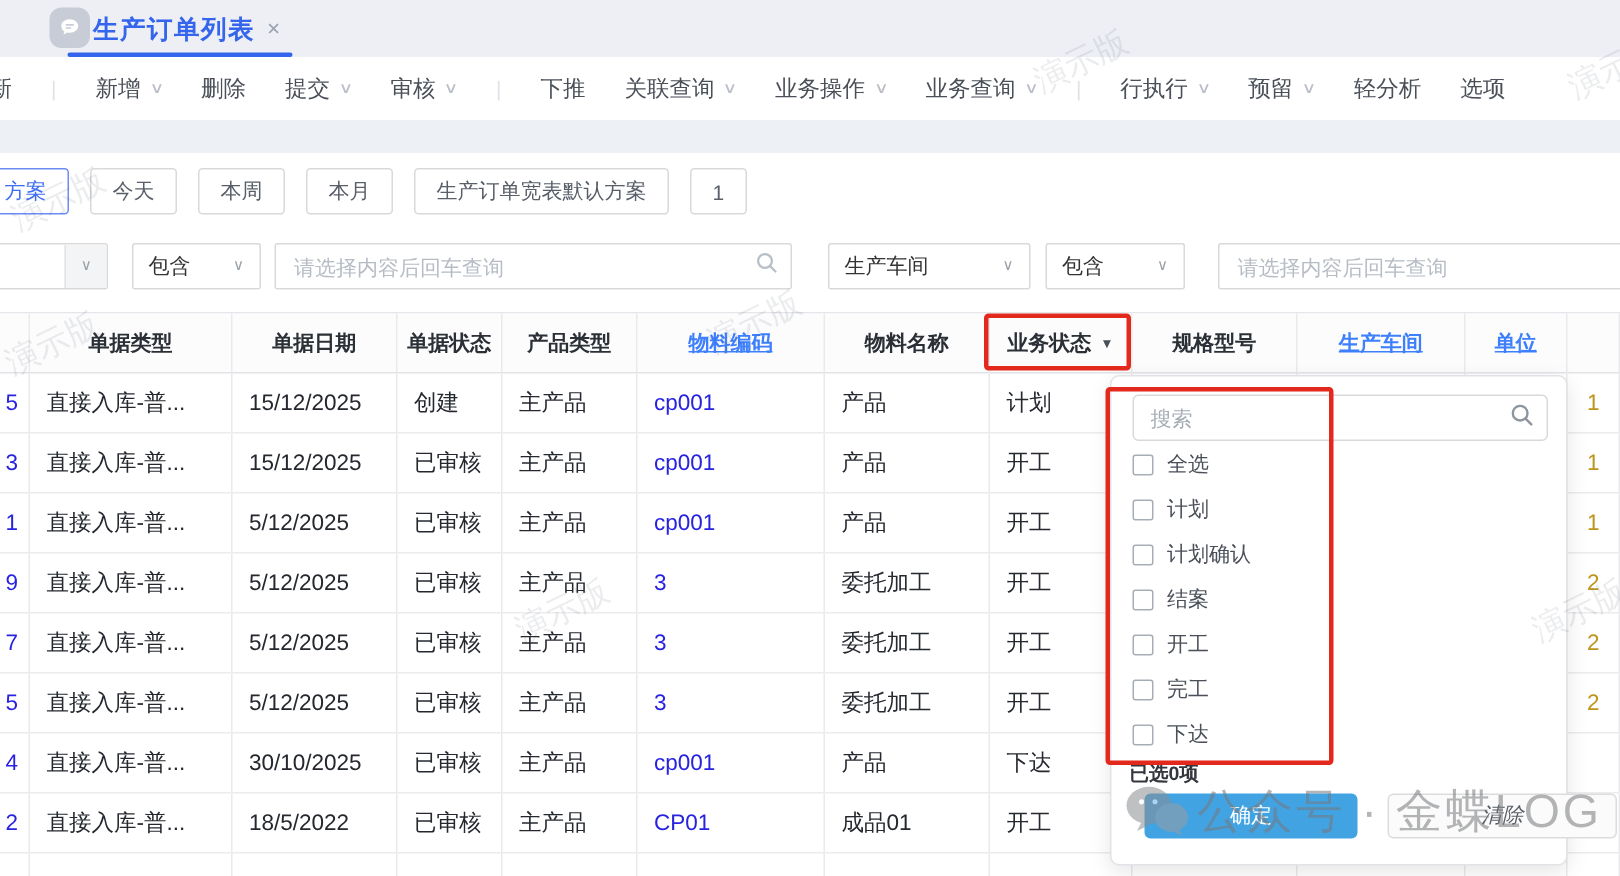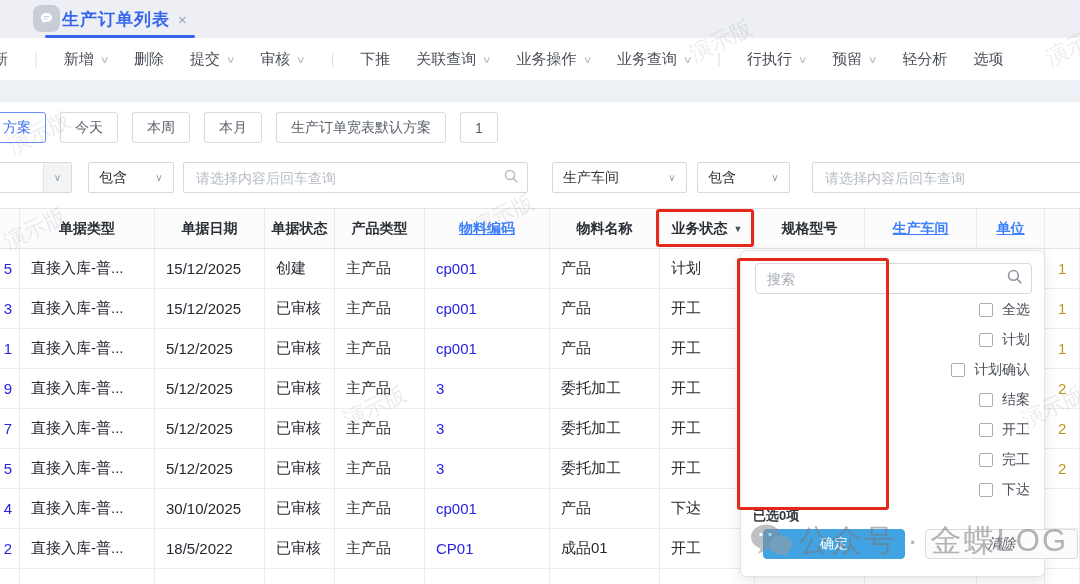--- a/index.html
+++ b/index.html
@@ -59,21 +59,21 @@
   .th.c0{justify-content:flex-end;overflow:hidden;}
 
   
   .panel{position:absolute;left:740px;top:250px;width:305px;height:327px;background:#fff;
     border:1px solid #e2e3e6;border-radius:6px;box-shadow:0 4px 14px rgba(0,0,0,.10);z-index:5;}
   .panel .psearch{position:absolute;left:14px;top:12px;width:277px;height:31px;border:1px solid #d9d9d9;
     border-radius:4px;display:flex;align-items:center;padding:0 8px 0 9px;}
   .panel .psearch input{border:none;outline:none;flex:1;font-size:14px;color:#333;min-width:0;}
   .panel .psearch input::placeholder{color:#a7adb5;}
   .opts{position:absolute;left:14px;top:44px;right:14px;}
-  .opt{display:flex;align-items:center;height:30px;cursor:pointer;justify-content:flex-end;}
+  .opt{display:flex;align-items:center;height:30px;cursor:pointer;}
   .opt .cb{width:14px;height:14px;border:1px solid #a7adb5;border-radius:2px;background:#fff;margin-right:9px;flex:0 0 auto;}
   .opt .olabel{font-size:14px;color:#4a4f58;}
   .pcount{position:absolute;left:12px;top:256px;font-size:13px;font-weight:bold;color:#33373d;}
   .pbtns{position:absolute;left:22px;top:278px;display:flex;gap:20px;}
   .btn{height:30px;border-radius:4px;display:flex;align-items:center;justify-content:center;
     font-size:14px;cursor:pointer;}
   .btn.primary{width:142px;background:#42a3e3;color:#fff;border:1px solid #42a3e3;}
   .btn.plain{width:153px;background:#fbfbfb;color:#5a5f66;border:1px solid #dcdcdc;font-style:italic;}
 
   

